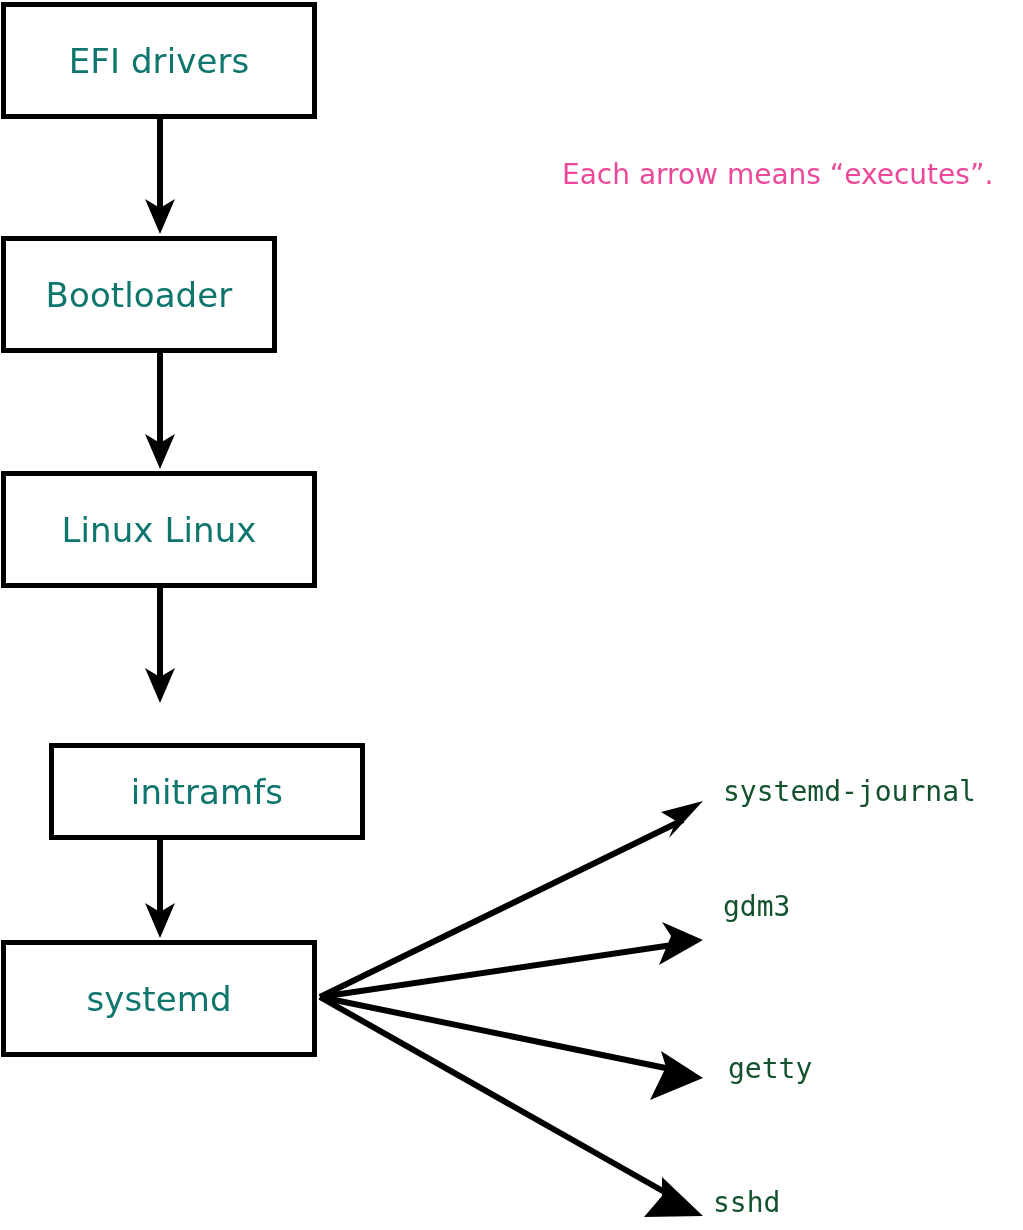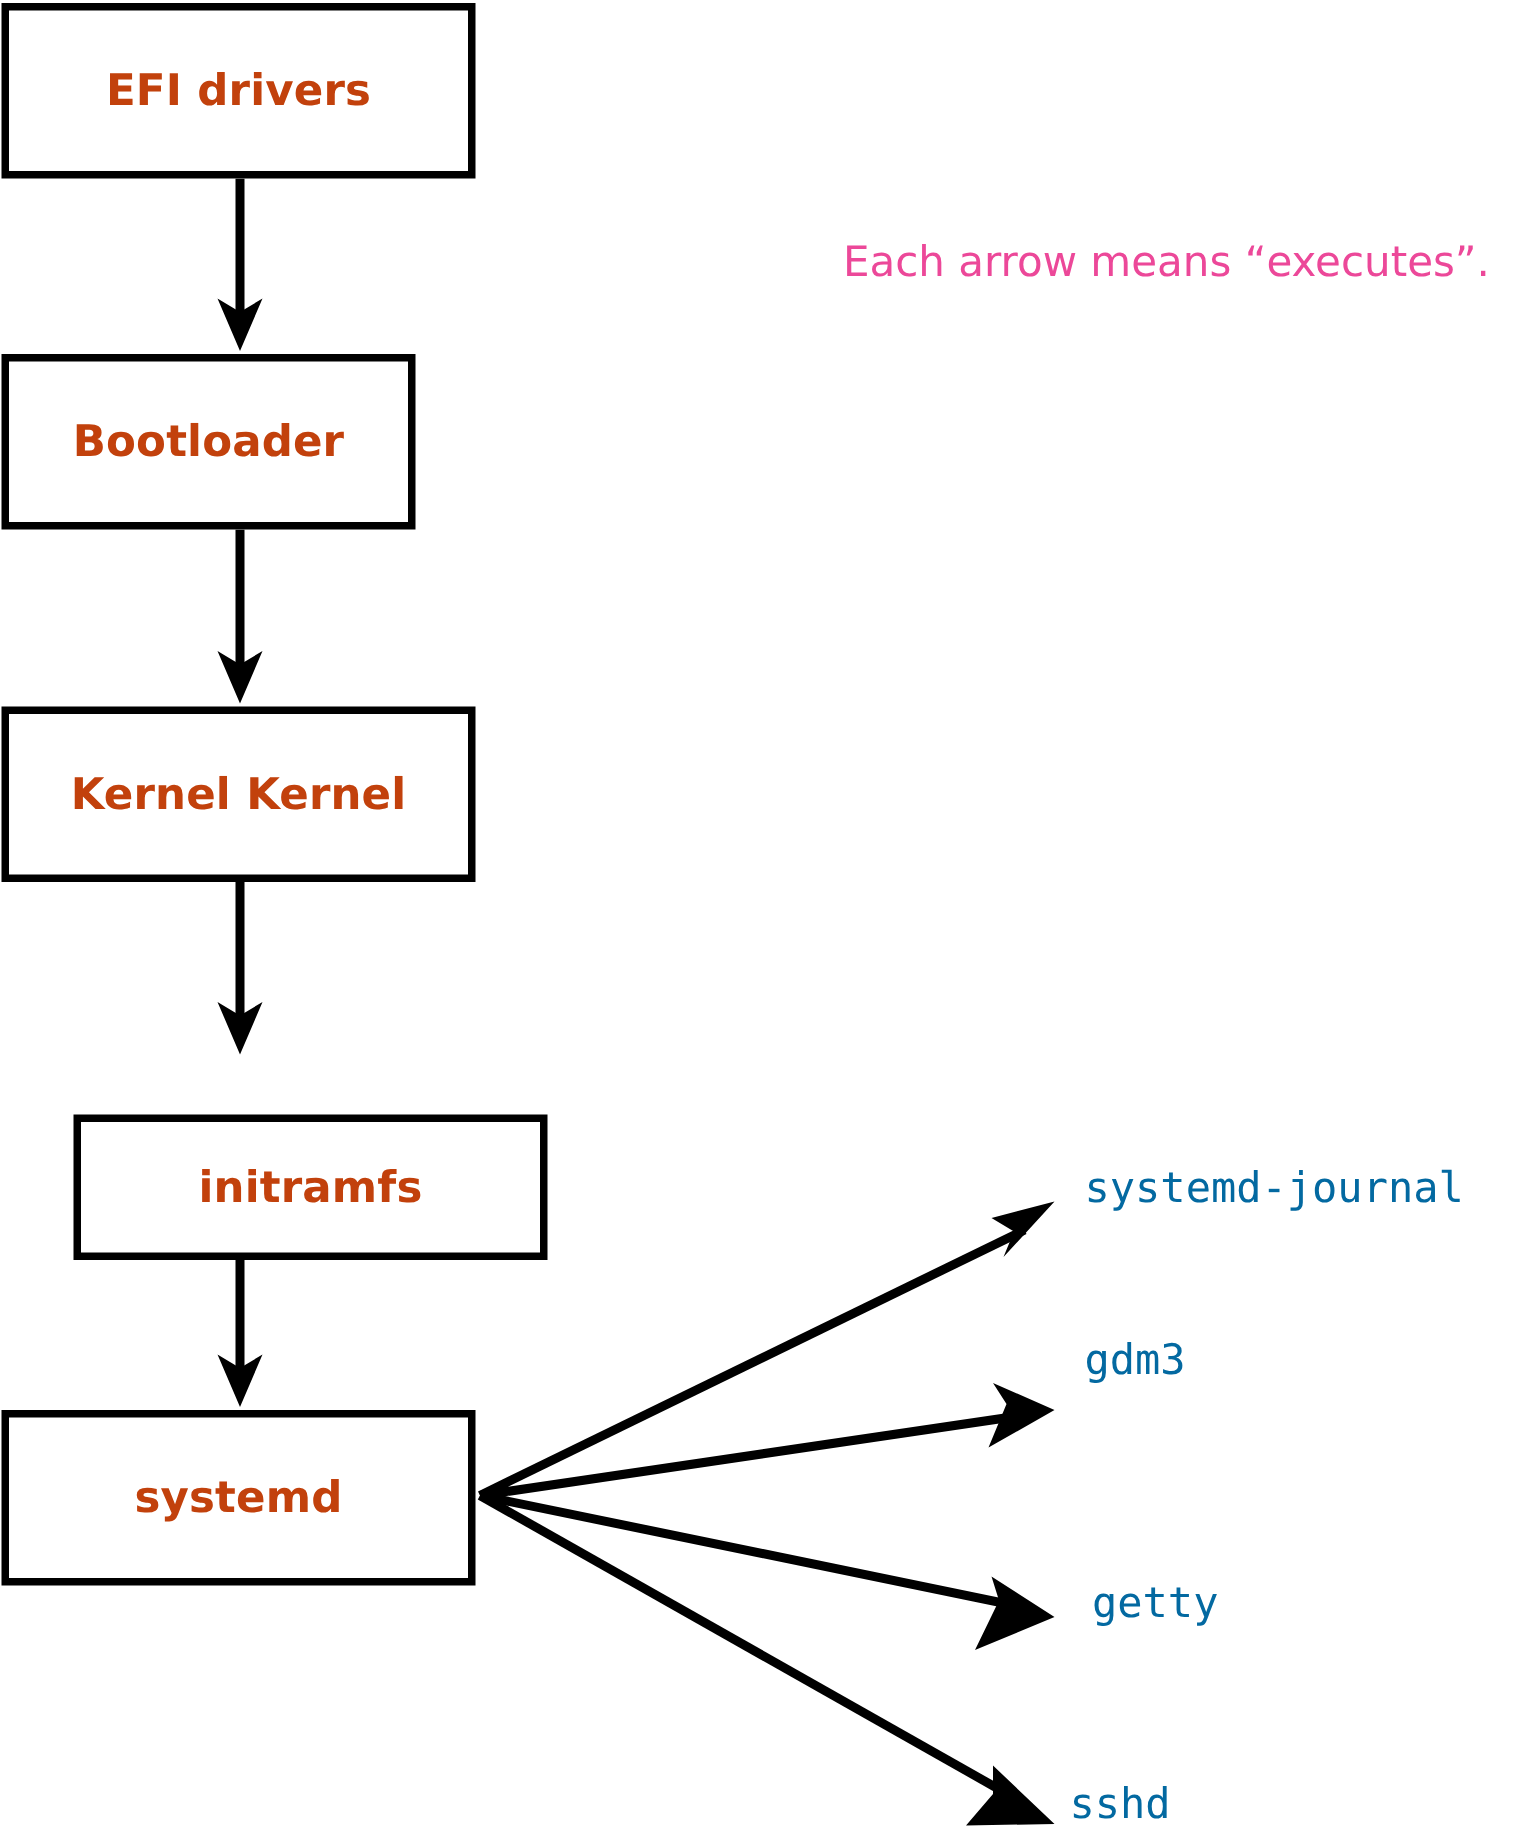--- a/index.html
+++ b/index.html
@@ -31,33 +31,33 @@
     position: absolute;
     box-sizing: border-box;
     background: #ffffff;
     border: 5px solid #000000;
     display: flex;
     align-items: center;
     justify-content: center;
   }
   .stage-label {
     font-family: "DejaVu Sans", sans-serif;
-    font-size: 29px;
-    font-weight: 700;
-    color: #c2410c;
+    font-size: 34px;
+    font-weight: 400;
+    color: #0f766e;
     line-height: 1;
     letter-spacing: 0.1px;
     white-space: nowrap;
   }
   .leaf-label {
     position: absolute;
     font-family: "DejaVu Sans Mono", monospace;
     font-size: 28px;
     font-weight: 400;
-    color: #0369a1;
+    color: #14532d;
     line-height: 1;
     white-space: nowrap;
   }
   #caption {
     position: absolute;
     left: 562px;
     top: 161px;
     font-family: "DejaVu Sans", sans-serif;
     font-size: 28px;
     font-weight: 400;
@@ -110,21 +110,21 @@
 
   <div class="stage-box" style="left:1px; top:2px; width:316px; height:117px;">
     <span class="stage-label">EFI drivers</span>
   </div>
 
   <div class="stage-box" style="left:1px; top:236px; width:276px; height:117px;">
     <span class="stage-label">Bootloader</span>
   </div>
 
   <div class="stage-box" style="left:1px; top:471px; width:316px; height:117px;">
-    <span class="stage-label">Kernel Kernel</span>
+    <span class="stage-label">Linux Linux</span>
   </div>
 
   <div class="stage-box" style="left:1px; top:743px; width:316px; height:97px;margin-left:48px;">
     <span class="stage-label">initramfs</span>
   </div>
 
   <div class="stage-box" style="left:1px; top:940px; width:316px; height:117px;">
     <span class="stage-label">systemd</span>
   </div>
 

